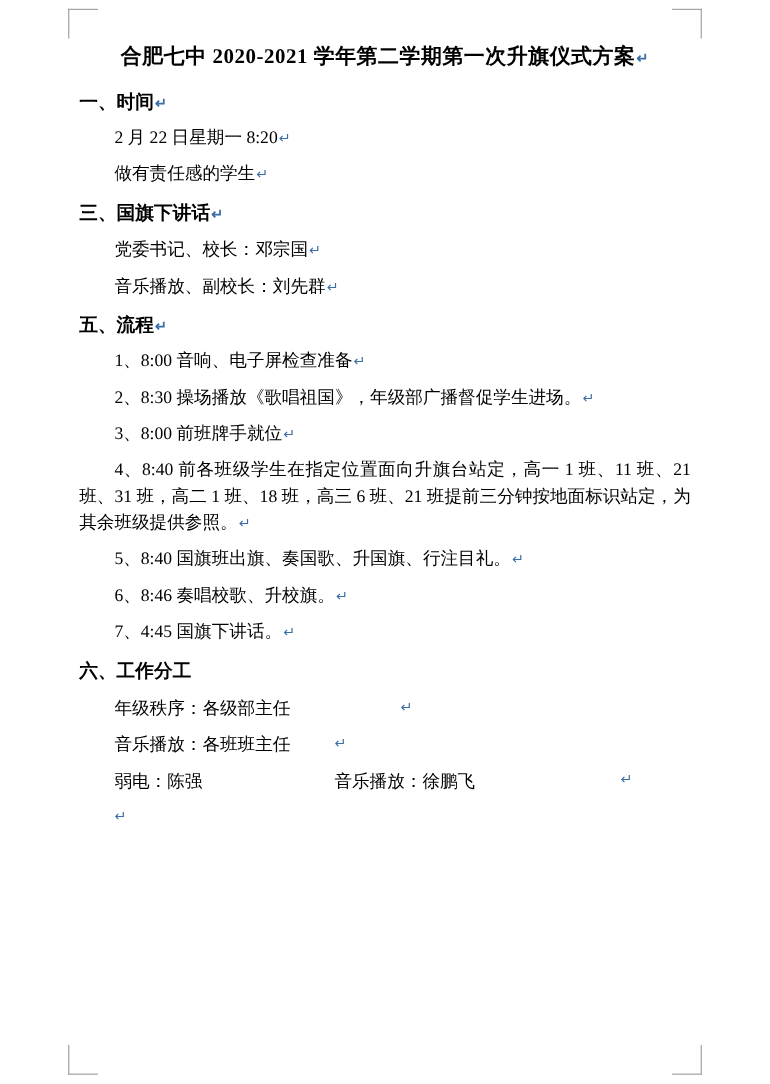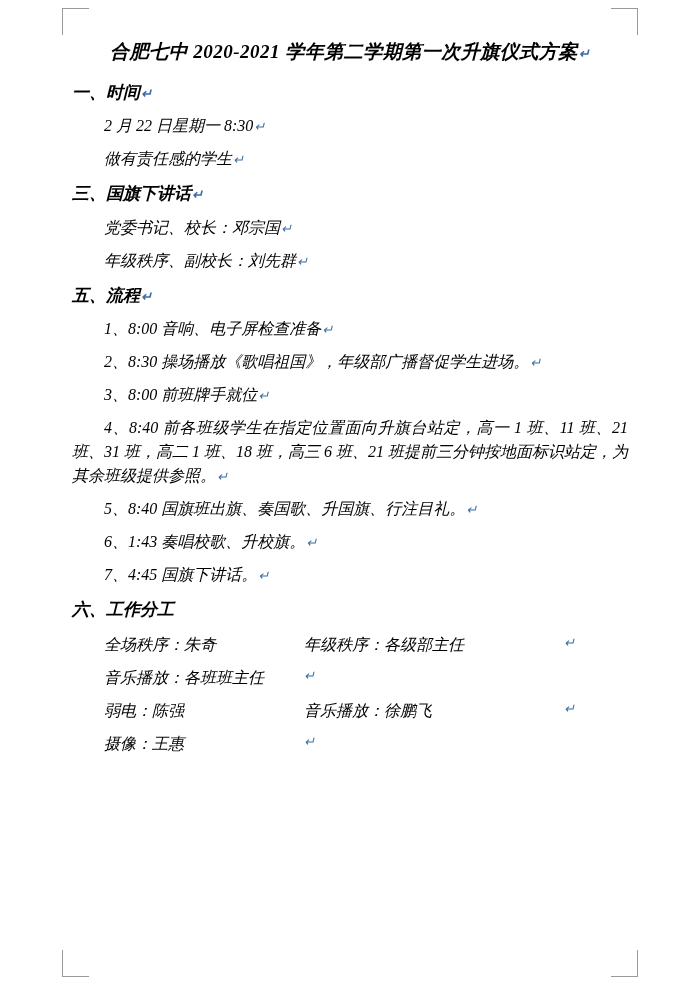--- a/index.html
+++ b/index.html
@@ -13,21 +13,20 @@
     font-family: "Liberation Serif", "DejaVu Serif", serif;
     color: #000000;
     position: relative;
     overflow: hidden;
   }
   .page {
     position: relative;
     width: 700px;
     height: 985px;
     box-sizing: border-box;
-    font-style: italic;
   }
   
   .crop {
     position: absolute;
     border-color: #9a9a9a;
     border-style: solid;
     border-width: 0;
     width: 26px;
     height: 26px;
   }
@@ -112,36 +111,36 @@
   <div class="content">
 
     <div class="doc-title">
       <span>合肥七中 2020-2021 学年第二学期第一次升旗仪式方案</span><span class="pilcrow">↵</span>
     </div>
 
     <div class="heading">
       <span>一、时间</span><span class="pilcrow">↵</span>
     </div>
     <div class="body-line">
-      <span>2 月 22 日星期一 8:30</span><span class="pilcrow">↵</span>
+      <span>2 月 22 日星期一 8:20</span><span class="pilcrow">↵</span>
     </div>
 
     <div class="body-line">
       <span>做有责任感的学生</span><span class="pilcrow">↵</span>
     </div>
 
     <div class="heading">
       <span>三、国旗下讲话</span><span class="pilcrow">↵</span>
     </div>
     <div class="body-line">
       <span>党委书记、校长：邓宗国</span><span class="pilcrow">↵</span>
     </div>
 
     <div class="body-line">
-      <span>年级秩序、副校长：刘先群</span><span class="pilcrow">↵</span>
+      <span>音乐播放、副校长：刘先群</span><span class="pilcrow">↵</span>
     </div>
 
     <div class="heading">
       <span>五、流程</span><span class="pilcrow">↵</span>
     </div>
     <div class="body-line">
       <span>1、8:00 音响、电子屏检查准备</span><span class="pilcrow">↵</span>
     </div>
     <div class="body-line">
       <span>2、8:30 操场播放《歌唱祖国》，年级部广播督促学生进场。</span><span class="pilcrow">↵</span>
@@ -149,45 +148,43 @@
     <div class="body-line">
       <span>3、8:00 前班牌手就位</span><span class="pilcrow">↵</span>
     </div>
     <div class="body-line wrap">
       <span>4、8:40 前各班级学生在指定位置面向升旗台站定，高一 1 班、11 班、21 班、31 班，高二 1 班、18 班，高三 6 班、21 班提前三分钟按地面标识站定，为其余班级提供参照。</span><span class="pilcrow">↵</span>
     </div>
     <div class="body-line">
       <span>5、8:40 国旗班出旗、奏国歌、升国旗、行注目礼。</span><span class="pilcrow">↵</span>
     </div>
     <div class="body-line">
-      <span>6、1:43 奏唱校歌、升校旗。</span><span class="pilcrow">↵</span>
+      <span>6、8:46 奏唱校歌、升校旗。</span><span class="pilcrow">↵</span>
     </div>
     <div class="body-line">
       <span>7、4:45 国旗下讲话。</span><span class="pilcrow">↵</span>
     </div>
 
     <div class="heading">
       <span>六、工作分工</span>
     </div>
 
     <div class="duties">
       <div class="duty-row">
-        <span class="duty-col first">全场秩序：朱奇</span>
         <span class="duty-col second">年级秩序：各级部主任</span>
         <span class="duty-tail">↵</span>
       </div>
       <div class="duty-row">
         <span class="duty-col first">音乐播放：各班班主任</span>
         <span class="duty-tail">↵</span>
       </div>
       <div class="duty-row">
         <span class="duty-col first">弱电：陈强</span>
         <span class="duty-col second">音乐播放：徐鹏飞</span>
         <span class="duty-tail">↵</span>
       </div>
       <div class="duty-row">
-        <span class="duty-col first">摄像：王惠</span>
         <span class="duty-tail">↵</span>
       </div>
     </div>
 
   </div>
 </div>
 
 </body></html>

